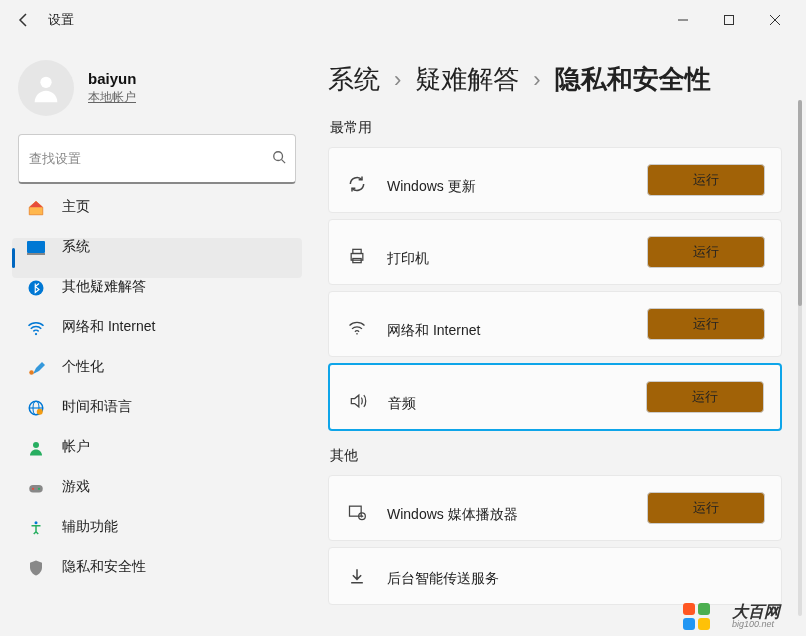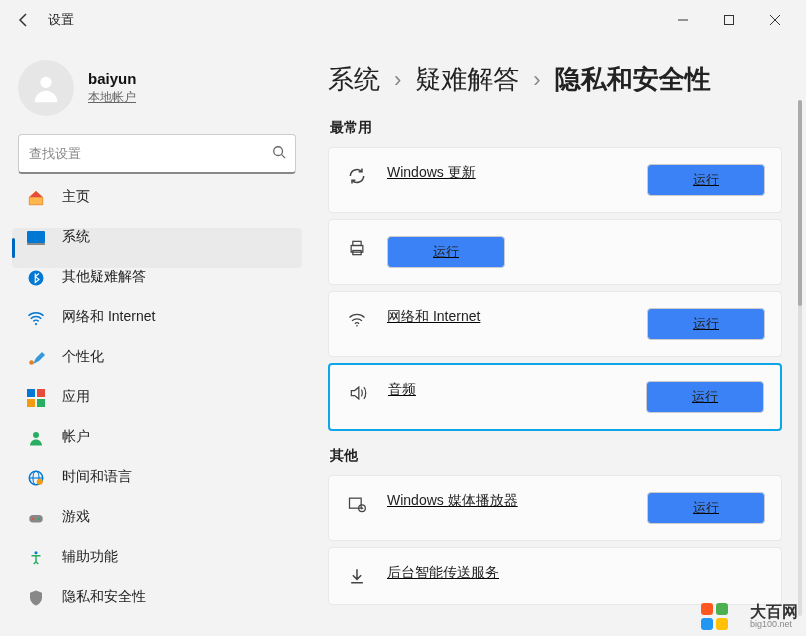--- a/index.html
+++ b/index.html
@@ -12,40 +12,40 @@
 .winbtn { width: 46px; height: 32px; display: flex; align-items: center; justify-content: center; color: #555; cursor: pointer; }
 .content { flex: 1; display: flex; overflow: hidden; }
 .sidebar { width: 310px; padding: 8px 8px 0 12px; display: flex; flex-direction: column; }
 .profile { display: flex; align-items: center; padding: 12px 12px 18px 6px; }
 .avatar { width: 56px; height: 56px; border-radius: 50%; background: #e6e6e6; display: flex; align-items: center; justify-content: center; }
 .avatar svg { width: 34px; height: 34px; fill: #fff; }
 .profile-text { margin-left: 14px; }
 .profile-name { font-weight: 600; font-size: 15px; color: #111; }
 .profile-sub { font-size: 12px; color: #666; margin-top: 2px; text-decoration: underline; }
 .searchwrap { position: relative; margin: 0 6px 14px 6px; }
-.search { width: 100%; height: 40px; border: 1px solid #ccc; border-bottom: 2px solid #888; border-radius: 4px; background: #fff; padding: 0 36px 0 10px; font-size: 13px; outline: none; }
+.search { width: 100%; height: 50px; border: 1px solid #ccc; border-bottom: 2px solid #888; border-radius: 4px; background: #fff; padding: 0 36px 0 10px; font-size: 13px; outline: none; }
 .search::placeholder { color: #888; }
 .search-icon { position: absolute; right: 10px; top: 50%; transform: translateY(-50%); color: #666; }
 .navlist { flex: 1; overflow-y: auto; }
 .navitem { display: flex; align-items: flex-start; height: 40px; padding: 0 14px; border-radius: 4px; cursor: pointer; position: relative; font-size: 14px; color: #222; }
 .navitem.active { background: #eaeaea; }
 .navitem.active::before { content: ""; position: absolute; left: 0; top: 10px; bottom: 10px; width: 3px; background: #0067c0; border-radius: 2px; }
 .navicon { width: 20px; height: 20px; margin-right: 16px; display: flex; align-items: center; justify-content: center; }
 .main { flex: 1; padding: 22px 24px 0 18px; overflow-y: auto; }
 .breadcrumb { display: flex; align-items: center; gap: 14px; font-size: 26px; color: #222; margin-bottom: 22px; }
 .breadcrumb .bc-sep { color: #888; font-size: 22px; }
 .breadcrumb .bc-link { cursor: pointer; }
 .breadcrumb .bc-current { font-weight: 600; }
-.section-title { font-size: 14px; font-weight: 700; color: #222; margin: 4px 0 10px 2px; }
-.card { background: #fbfbfb; border: 1px solid #e8e8e8; border-radius: 4px; display: flex; align-items: flex-start; padding: 16px 16px; margin-bottom: 6px; text-decoration: underline; }
+.section-title { font-size: 14px; font-weight: 400; color: #222; margin: 4px 0 10px 2px; }
+.card { background: #fbfbfb; border: 1px solid #e8e8e8; border-radius: 4px; display: flex; align-items: flex-end; padding: 16px 16px; margin-bottom: 6px; }
 .card.highlight { border: 2px solid #0ea5e9; }
 .card-icon { width: 24px; height: 24px; margin-right: 18px; display: flex; align-items: center; justify-content: center; color: #444; }
 .card-label { flex: 1; font-size: 14px; color: #222; }
-.run-btn { min-width: 118px; height: 32px; background: #3b82f6; border: 1px solid #ccc; border-radius: 4px; font-size: 13px; cursor: pointer; color: #222; }
-.watermark { position: absolute; right: 8px; bottom: 6px; display: flex; align-items: center; gap: 22px; }
+.run-btn { min-width: 118px; height: 32px; background: #a16207; border: 1px solid #ccc; border-radius: 4px; font-size: 13px; cursor: pointer; color: #222; }
+.watermark { position: absolute; right: 26px; bottom: 6px; display: flex; align-items: center; gap: 22px; font-style: italic; }
 .wm-logo { display: grid; grid-template-columns: 12px 12px; grid-template-rows: 12px 12px; gap: 3px; }
 .wm-logo span:nth-child(1){background:#ff5722;border-radius:3px;}
 .wm-logo span:nth-child(2){background:#4caf50;border-radius:3px;}
 .wm-logo span:nth-child(3){background:#2196f3;border-radius:3px;}
 .wm-logo span:nth-child(4){background:#ffc107;border-radius:3px;}
 .wm-text { display:flex; flex-direction:column; line-height:1; }
 .wm-text .big { font-size:16px; font-weight:700; color:#333; }
 .wm-text .small { font-size:9px; color:#888; }
 .scrollbar { position: absolute; right: 4px; top: 60px; bottom: 20px; width: 4px; background: #ddd; border-radius: 2px; }
 .scrollbar-thumb { position: absolute; top: 0; width: 100%; height: 40%; background: #aaa; border-radius: 2px; }
@@ -146,48 +146,37 @@
           <span class="navicon">
               <svg width="18" height="18" viewBox="0 0 24 24">
                 <path d="M20 4l-8 8-4 8 8-4 8-8z" fill="#3498db"></path>
                 <circle cx="6" cy="18" r="3" fill="#e67e22"></circle>
               </svg>
             </span>
           <span>个性化</span>
         </div>
         <div class="navitem">
           <span class="navicon">
-              <svg width="18" height="18" viewBox="0 0 18 18">
-                <rect x="0" y="0" width="8" height="8" fill="#0078d4"></rect>
-                <rect x="10" y="0" width="8" height="8" fill="#e74c3c"></rect>
-                <rect x="0" y="10" width="8" height="8" fill="#f39c12"></rect>
-                <rect x="10" y="10" width="8" height="8" fill="#27ae60"></rect>
-              </svg>
-            </span>
-          <span>应用</span>
-        </div>
-        <div class="navitem">
-          <span class="navicon">
-              <svg width="18" height="18" viewBox="0 0 24 24">
-                <circle cx="12" cy="8" r="4" fill="#27ae60"></circle>
-                <path d="M4 22c0-4.4 3.6-8 8-8s8 3.6 8 8z" fill="#27ae60"></path>
-              </svg>
-            </span>
-          <span>帐户</span>
-        </div>
-        <div class="navitem">
-          <span class="navicon">
               <svg width="18" height="18" viewBox="0 0 24 24">
                 <circle cx="12" cy="12" r="9" fill="none" stroke="#0078d4" stroke-width="2"></circle>
                 <ellipse cx="12" cy="12" rx="4" ry="9" fill="none" stroke="#0078d4" stroke-width="1.5"></ellipse>
                 <line x1="3" y1="12" x2="21" y2="12" stroke="#0078d4" stroke-width="1.5"></line>
                 <circle cx="17" cy="17" r="4" fill="#f39c12"></circle>
               </svg>
             </span>
           <span>时间和语言</span>
+        </div>
+        <div class="navitem">
+          <span class="navicon">
+              <svg width="18" height="18" viewBox="0 0 24 24">
+                <circle cx="12" cy="8" r="4" fill="#27ae60"></circle>
+                <path d="M4 22c0-4.4 3.6-8 8-8s8 3.6 8 8z" fill="#27ae60"></path>
+              </svg>
+            </span>
+          <span>帐户</span>
         </div>
         <div class="navitem">
           <span class="navicon">
               <svg width="18" height="18" viewBox="0 0 24 24">
                 <rect x="3" y="8" width="18" height="10" rx="5" fill="#888"></rect>
                 <circle cx="8" cy="13" r="1.5" fill="#e74c3c"></circle>
                 <circle cx="16" cy="13" r="1.5" fill="#27ae60"></circle>
               </svg>
             </span>
           <span>游戏</span>
@@ -235,20 +224,21 @@
       </div>
 
       <div class="card">
         <span class="card-icon">
             <svg width="20" height="20" viewBox="0 0 24 24">
               <rect x="5" y="9" width="14" height="8" stroke="#444" fill="none" stroke-width="1.5"></rect>
               <rect x="7" y="4" width="10" height="5" stroke="#444" fill="none" stroke-width="1.5"></rect>
               <rect x="7" y="15" width="10" height="5" stroke="#444" fill="none" stroke-width="1.5"></rect>
             </svg>
           </span>
+        <span class="card-label">打印机</span>
         <button class="run-btn">运行</button>
       </div>
 
       <div class="card">
         <span class="card-icon">
             <svg width="20" height="20" viewBox="0 0 24 24">
               <path d="M3 9c5-5 13-5 18 0M6 13c3.3-3.3 8.7-3.3 12 0M9.5 16.5c1.4-1.4 3.6-1.4 5 0" stroke="#444" fill="none" stroke-width="1.5"></path>
               <circle cx="12" cy="19" r="1" fill="#444"></circle>
             </svg>
           </span>

